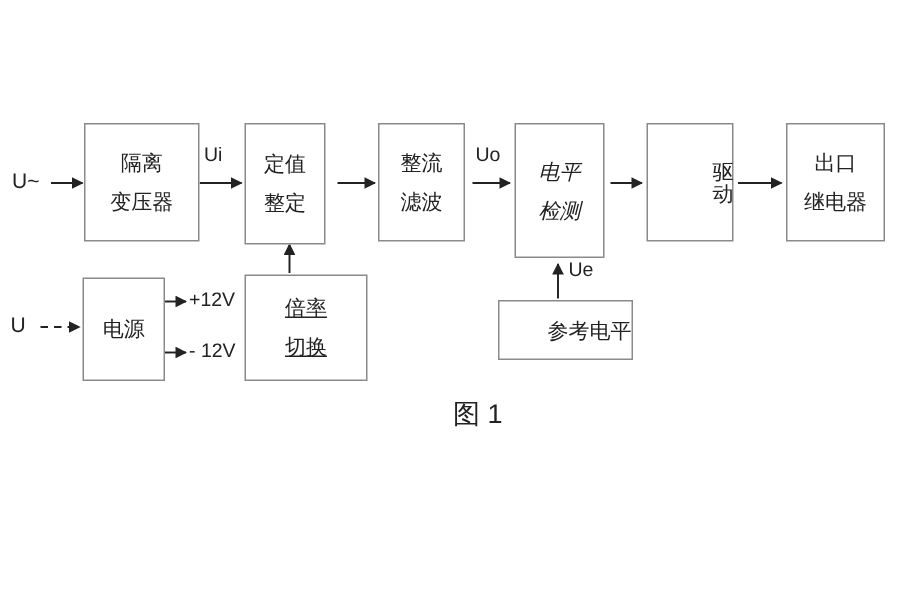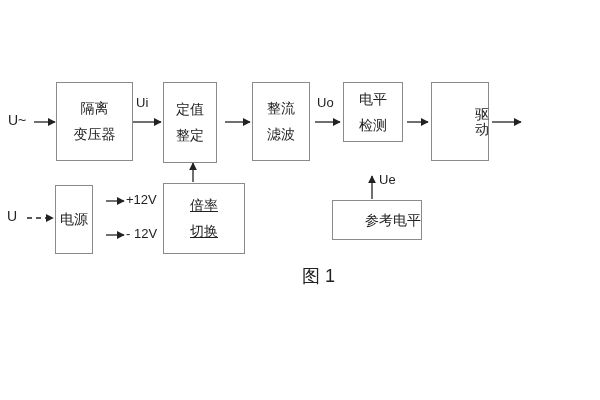--- a/index.html
+++ b/index.html
@@ -107,33 +107,37 @@
   <div class="box" style="left:163px; top:82px; width:54px; height:81px;">
     <span class="line1">定值</span>
     <span class="line2">整定</span>
   </div>
 
   <div class="box" style="left:252px; top:82px; width:58px; height:79px;">
     <span class="line1">整流</span>
     <span class="line2">滤波</span>
   </div>
 
-  <div class="box" style="left:343px; top:82px; width:60px; height:60px;">
+  <div class="box" style="left:343px; top:82px; width:60px; height:90px;font-style:italic;">
     <span class="line1">电平</span>
     <span class="line2">检测</span>
   </div>
 
   <div class="box single" style="left:431px; top:82px; width:58px; height:79px;padding-left:44px;">
     <span class="line1">驱动</span>
   </div>
 
+  <div class="box" style="left:524px; top:82px; width:66px; height:79px;">
+    <span class="line1">出口</span>
+    <span class="line2">继电器</span>
+  </div>
 
   <div class="label big" style="left:7px; top:208px;">U</div>
 
-  <div class="box single" style="left:55px; top:185px; width:38px; height:69px;">
+  <div class="box single" style="left:55px; top:185px; width:55px; height:69px;">
     <span class="line1">电源</span>
   </div>
 
   <div class="label" style="left:126px; top:192px;">+12V</div>
 
   <div class="label" style="left:126px; top:226px;">- 12V</div>
 
   <div class="box" style="left:163px; top:183px; width:82px; height:71px;text-decoration:underline;">
     <span class="line1">倍率</span>
     <span class="line2">切换</span>

